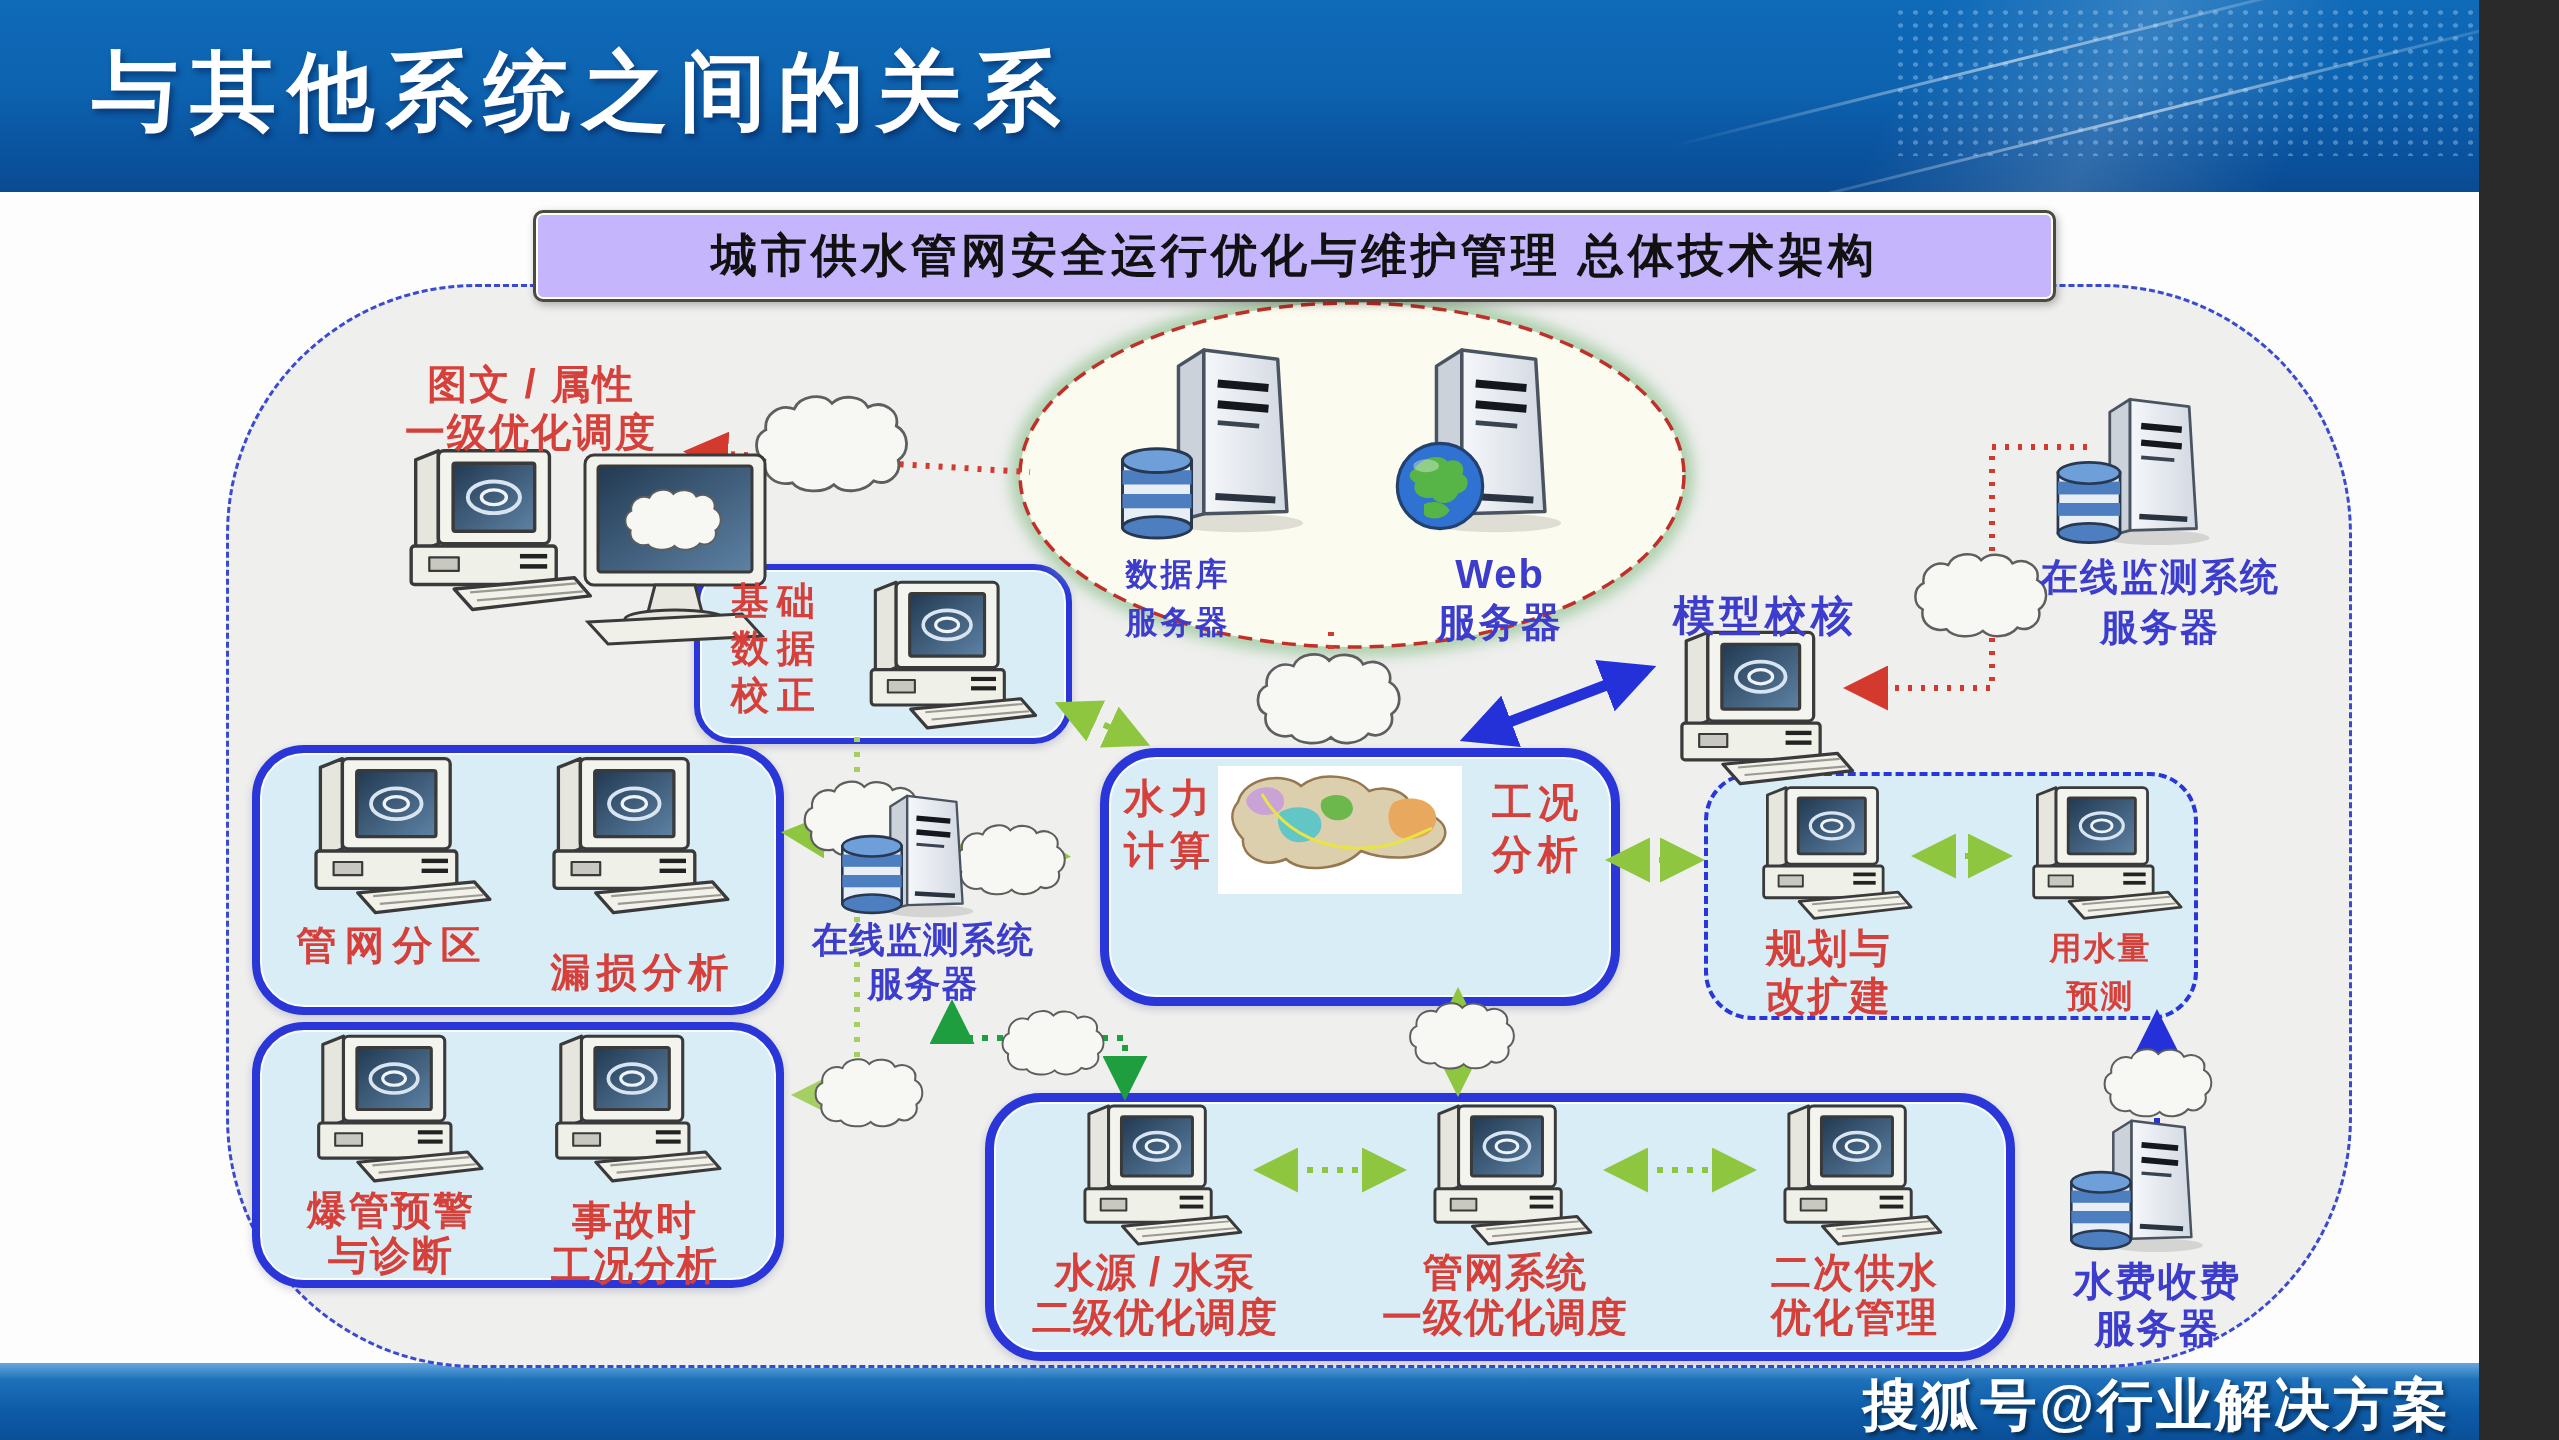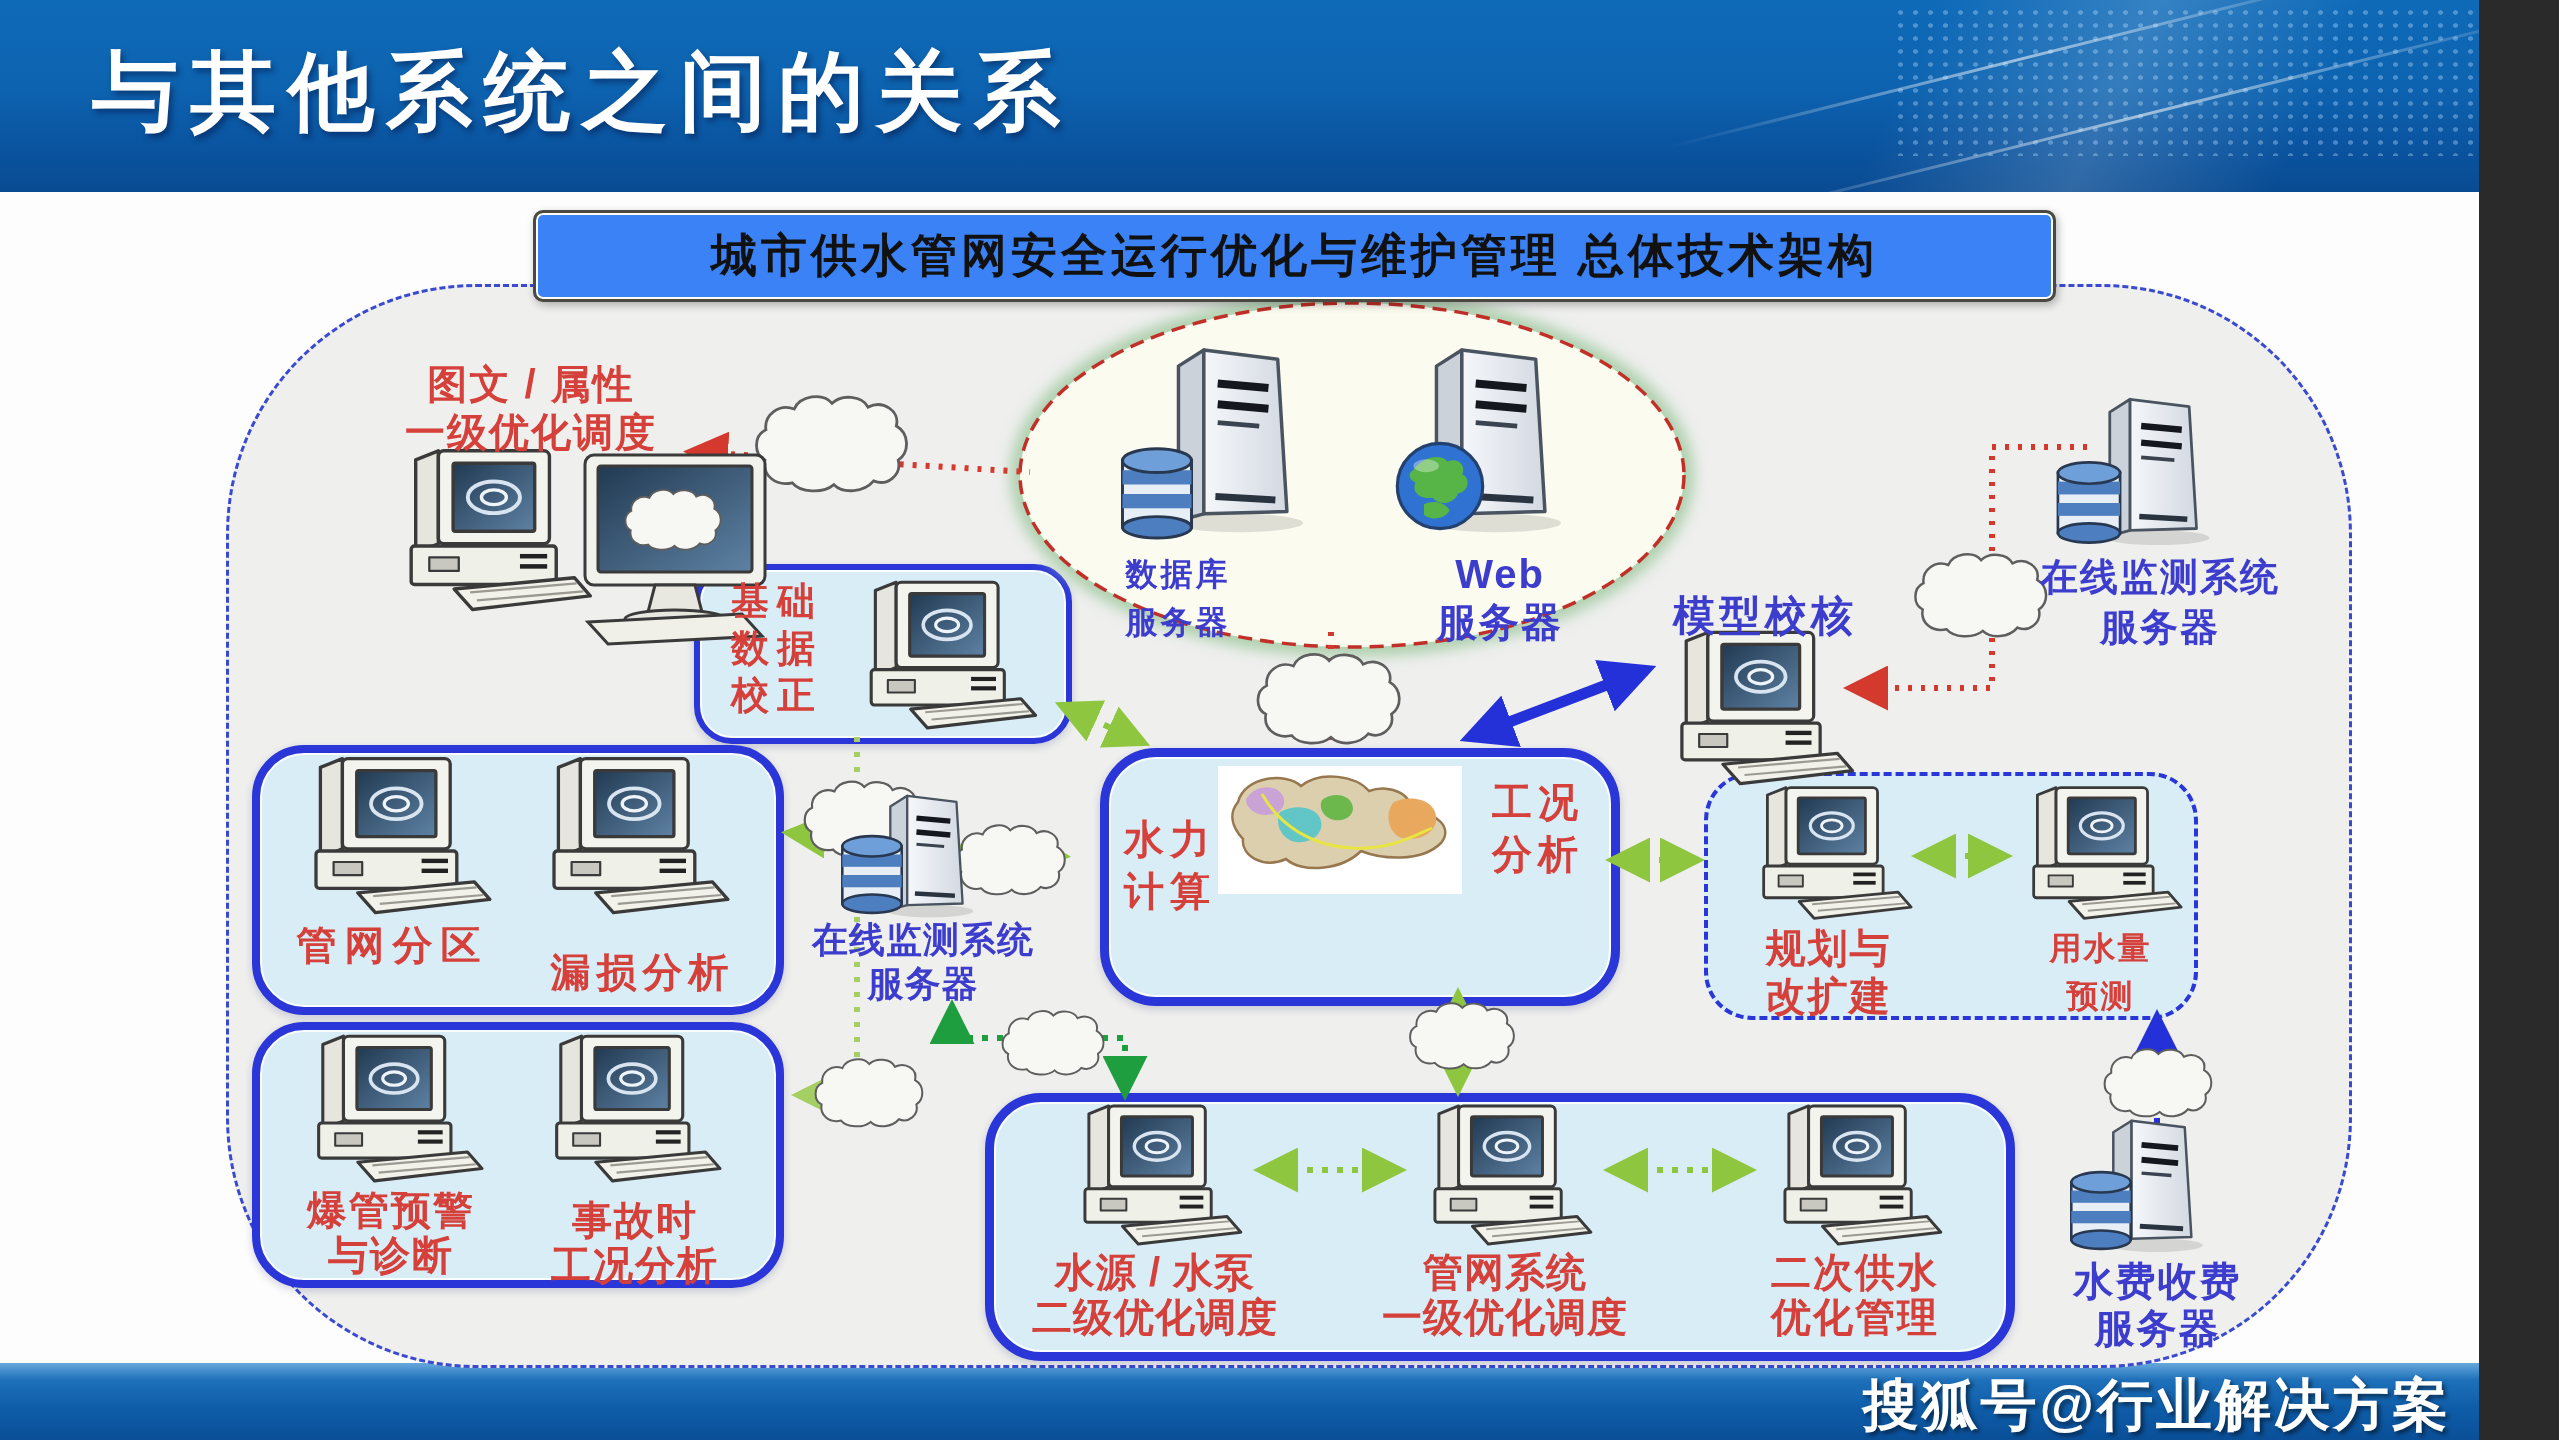--- a/index.html
+++ b/index.html
@@ -18,21 +18,21 @@
           letter-spacing:12px;text-shadow:3px 4px 6px rgba(0,0,40,.4);}
   
   .footer{position:absolute;left:0;top:1363px;width:2559px;height:77px;
           background:linear-gradient(180deg,#66a8dc 0%,#1e70ba 22%,#0e5ca8 60%,#0a4f98 100%);}
   .watermark{position:absolute;right:28px;top:1368px;color:#fff;font-size:56px;font-weight:bold;
           letter-spacing:3px;text-shadow:3px 3px 4px rgba(0,0,0,.5);}
   
   .boundary{position:absolute;left:226px;top:284px;width:2120px;height:1078px;
           border:3px dashed #3a4ad0;border-radius:250px;background:#efefee;z-index:1;}
   .title-box{position:absolute;left:533px;top:210px;width:1517px;height:86px;z-index:5;
-          background:#3b82f6;border:3px solid #4a4a40;border-radius:10px;
+          background:#c4b5fd;border:3px solid #4a4a40;border-radius:10px;
           box-shadow:2px 3px 8px rgba(0,0,0,.28), inset 0 0 0 2px #fffef2;
           display:flex;align-items:center;justify-content:center;
           font-size:46px;font-weight:bold;color:#111;letter-spacing:4px;}
   .nbox{position:absolute;background:#d9edf7;border-style:solid;border-color:#2b36d8;z-index:2;
           box-shadow:0 3px 8px rgba(10,20,90,.18), inset 0 0 0 2px rgba(255,255,255,.85);}
   .nbox.dashed{border-style:dashed;box-shadow:none;}
   svg.overlay{position:absolute;left:0;top:0;z-index:3;pointer-events:none;}
   .lbl{position:absolute;text-align:center;font-weight:bold;z-index:4;}
   .red{color:#d6403a}.blue{color:#3c3ccd}
 </style>
@@ -267,21 +267,21 @@
   </div>
   <div class="lbl red" style="left:530px;top:918px;width:225px;font-size:40px;letter-spacing:6px;margin-top:27px;">
     <div>漏损分析</div>
   </div>
 
   <div class="lbl blue" style="left:788px;top:918px;width:270px;font-size:36px;line-height:44px;letter-spacing:1px;">
     <div>在线监测系统</div>
     <div>服务器</div>
   </div>
 
-  <div class="lbl red" style="left:1110px;top:772px;width:120px;font-size:40px;line-height:52px;letter-spacing:6px;margin-top:41px;">
+  <div class="lbl red" style="left:1110px;top:772px;width:120px;font-size:40px;line-height:52px;letter-spacing:6px;">
     <div>水力</div>
     <div>计算</div>
   </div>
   <div class="lbl red" style="left:1478px;top:776px;width:120px;font-size:40px;line-height:52px;letter-spacing:6px;">
     <div>工况</div>
     <div>分析</div>
   </div>
 
   <div class="lbl red" style="left:1736px;top:924px;width:185px;font-size:40px;line-height:48px;letter-spacing:2px;">
     <div>规划与</div>

